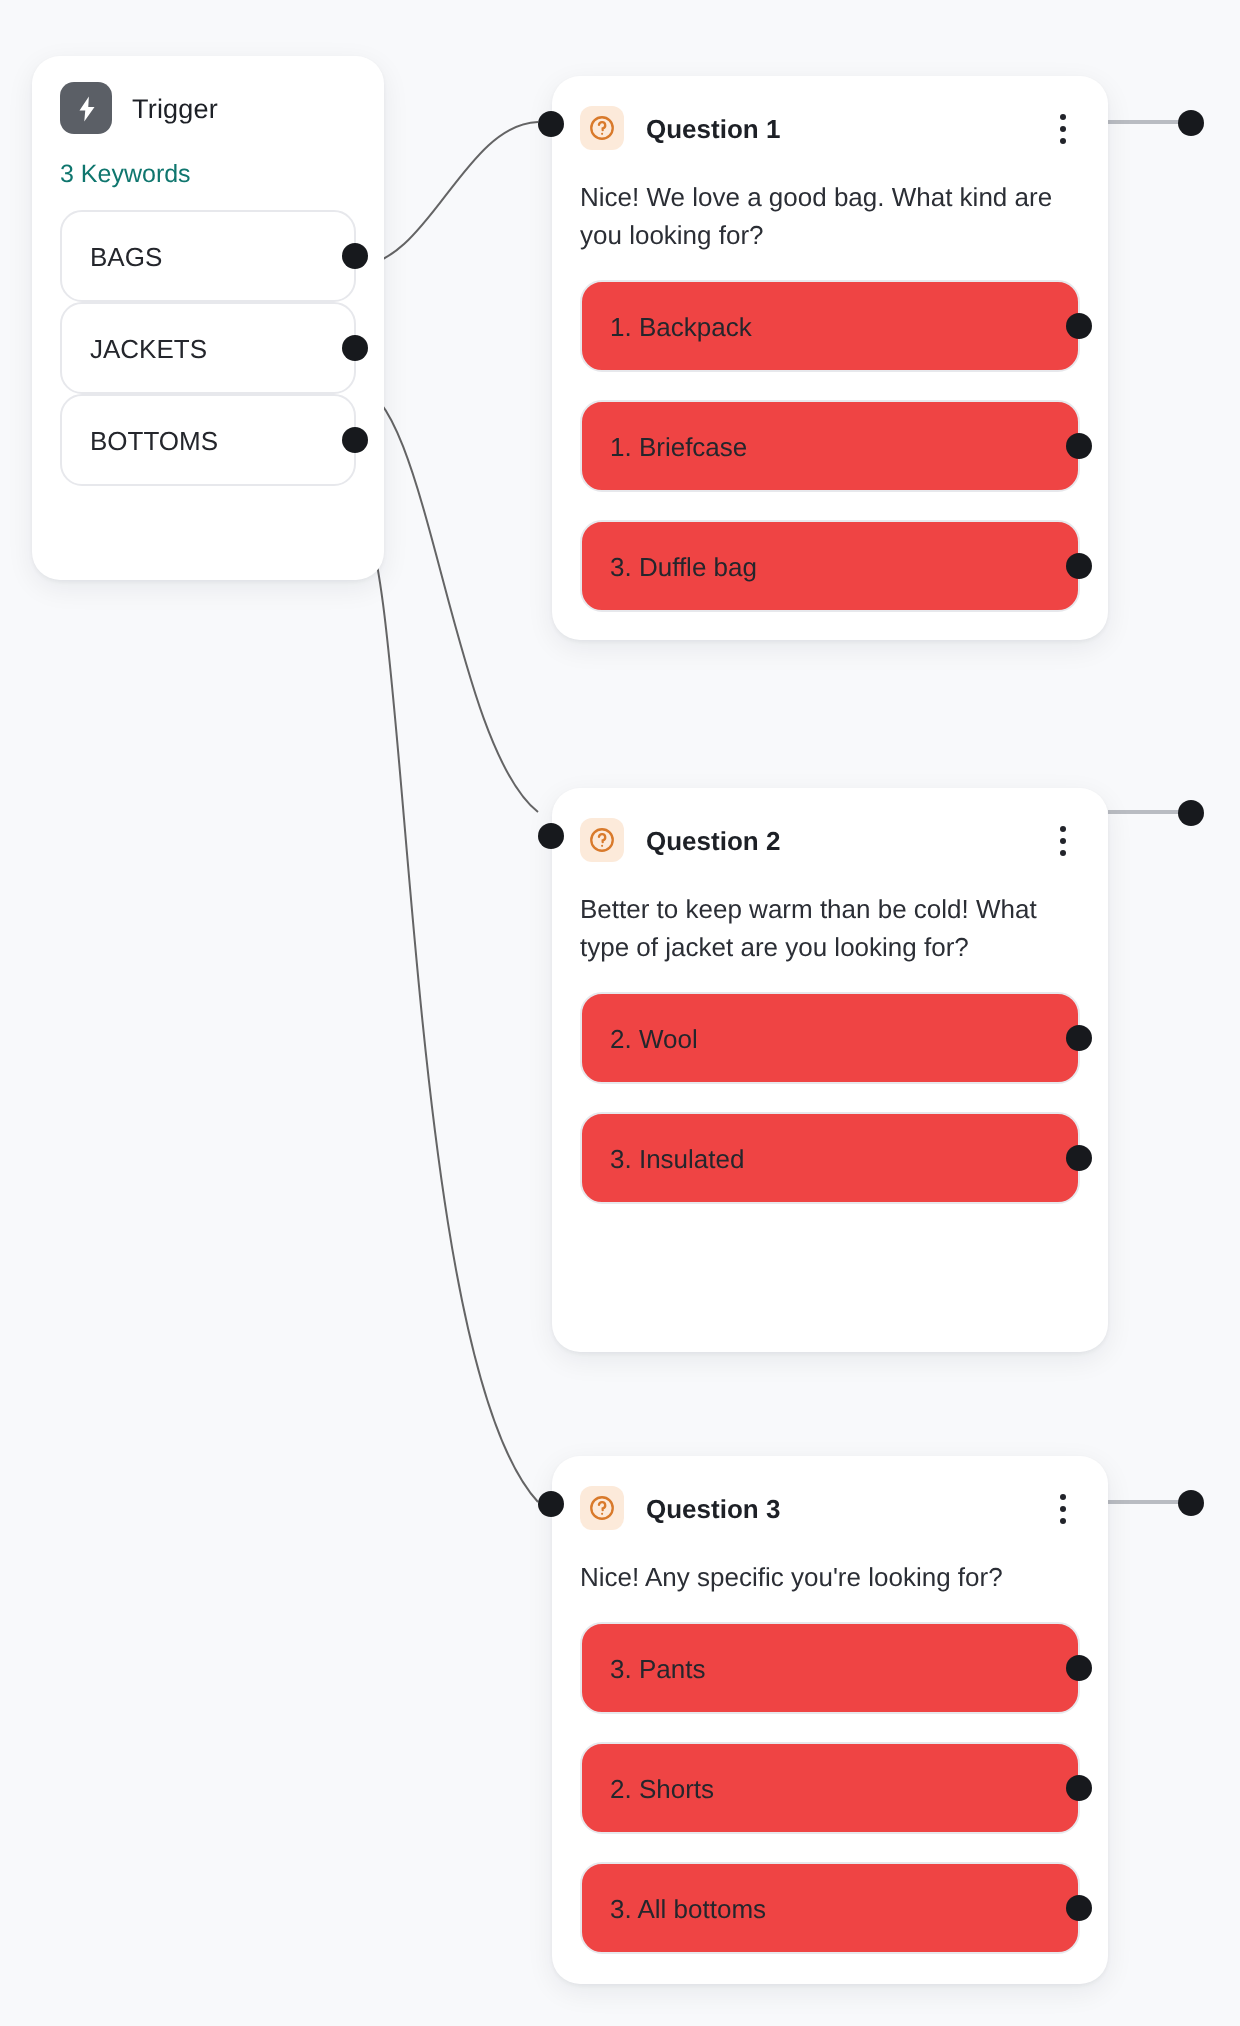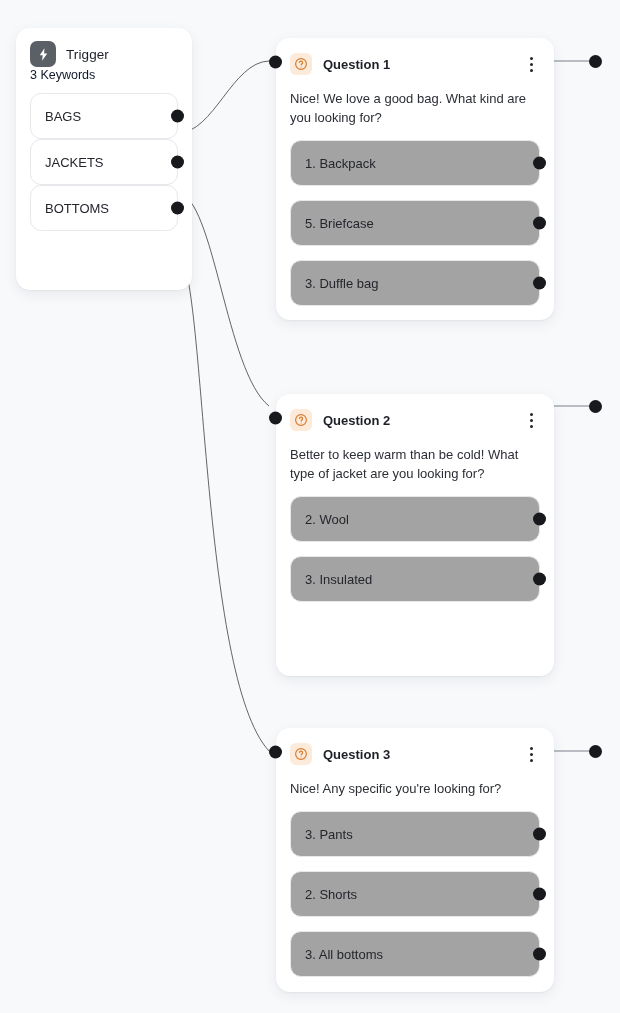--- a/index.html
+++ b/index.html
@@ -78,22 +78,23 @@
     flex: 0 0 auto;
   }
   .bolt-badge svg { display: block; }
   .trigger-title {
     font-size: 13.5px;
     font-weight: normal;
     color: #1d2026;
     letter-spacing: .1px;
   }
   .keywords-count {
+    margin-top: 12px;
     font-size: 12.5px;
-    color: #0f172a;
+    color: #0f766e;
   }
   .kw-list {
     margin-top: 11px;
     display: flex;
     flex-direction: column;
   }
   .kw-item {
     position: relative;
     height: 46px;
     border: 1px solid #e7e8ec;
@@ -166,21 +167,21 @@
     margin-top: 13px;
     display: flex;
     flex-direction: column;
     gap: 14px;
   }
   .opt-item {
     position: relative;
     height: 46px;
     border: 1px solid #e7e8ec;
     border-radius: 11px;
-    background: #a3a3a3;
+    background: #ef4444;
     display: flex;
     align-items: center;
     padding-left: 14px;
     font-size: 13px;
     color: #24262c;
   }
 
   
   .dot {
     position: absolute;
@@ -270,21 +271,21 @@
           <i></i>
       </span>
     </div>
     <div class="q-text">Nice! We love a good bag. What kind are you looking for?</div>
     <div class="opt-list">
       <div class="opt-item">
         <span>1. Backpack</span>
         <span class="dot dot-out-opt"></span>
       </div>
       <div class="opt-item">
-        <span>5. Briefcase</span>
+        <span>1. Briefcase</span>
         <span class="dot dot-out-opt"></span>
       </div>
       <div class="opt-item">
         <span>3. Duffle bag</span>
         <span class="dot dot-out-opt"></span>
       </div>
     </div>
   </div>
 
   <div class="node q-node" id="q2-node">

